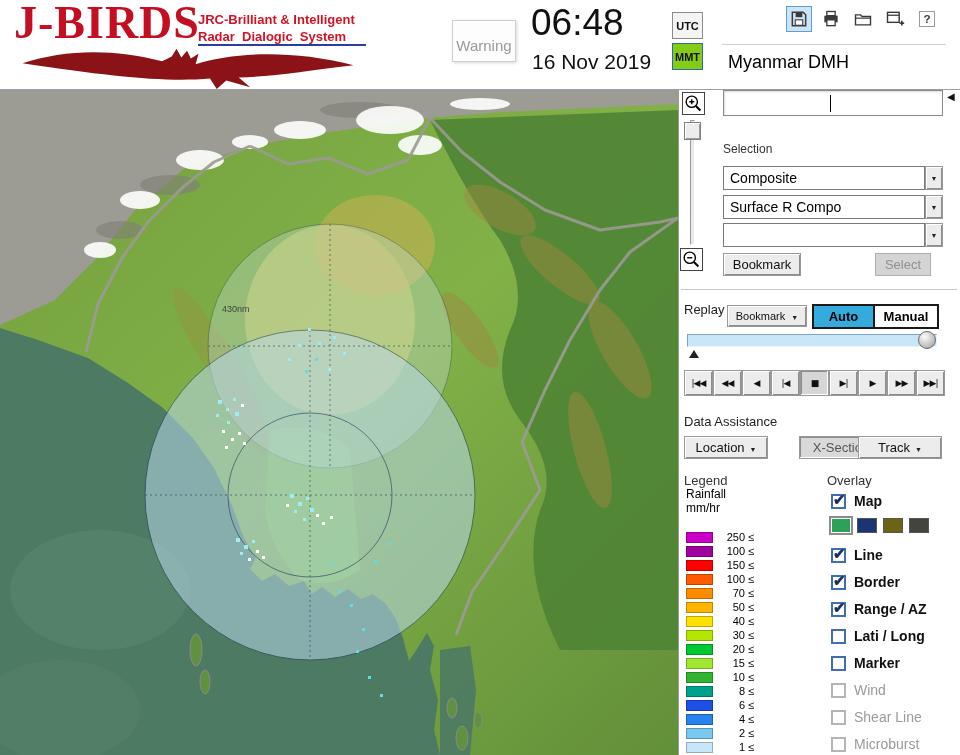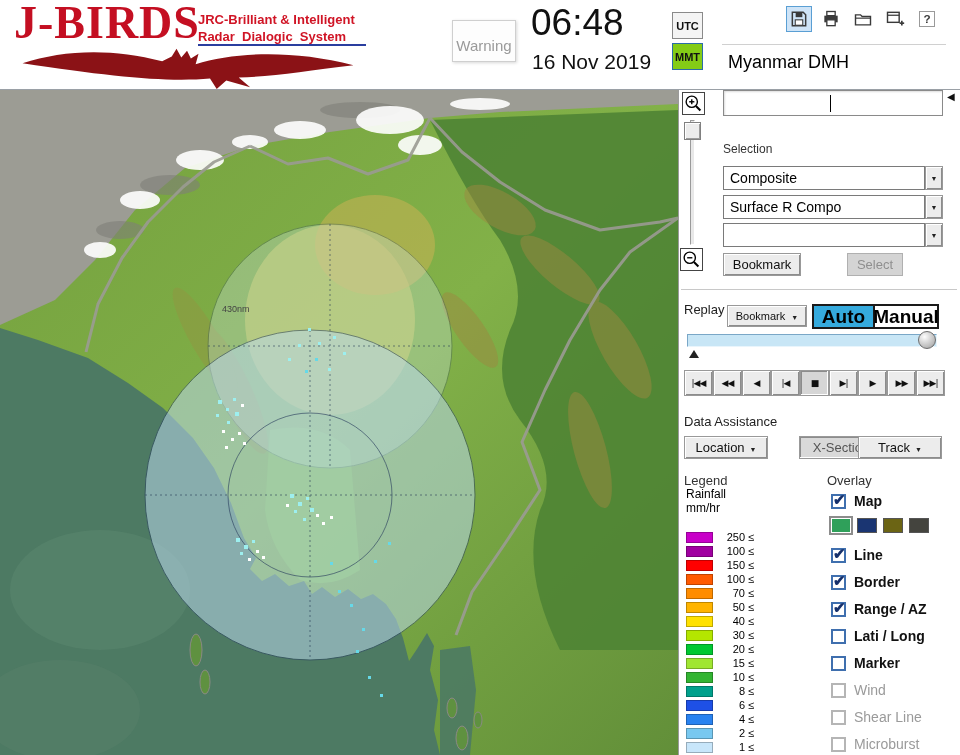--- a/index.html
+++ b/index.html
@@ -51,27 +51,27 @@
 
   .sec-label { position:absolute; font-size:12px; color:#333; }
   .combo { position:absolute; left:44px; width:202px; height:24px; border:1px solid #7a7a7a; background:#fff; font-size:14px; line-height:22px; padding-left:6px; color:#000; cursor:default; }
   .combo-arrow { position:absolute; left:246px; width:18px; height:24px; background:#ececec; border:1px solid #999; box-shadow:inset 1px 1px 0 #fff, inset -1px -1px 0 #8c8c8c; font-size:8px; color:#222; display:flex; align-items:center; justify-content:center; cursor:pointer; padding:0; }
 
   .btn { background:#ececec; border:1px solid #999; box-shadow:inset 1px 1px 0 #fff, inset -1px -1px 0 #8c8c8c; font-size:13px; color:#111; display:flex; align-items:center; justify-content:center; cursor:pointer; font-family:"Liberation Sans",sans-serif; }
   .btn.disabled { background:#d4d4d4; color:#8f8f8f; border-color:#b0b0b0; box-shadow:none; cursor:default; }
   .btn.checked { background:#d9d9d9; box-shadow:inset -1px -1px 0 #fff, inset 1px 1px 0 #8c8c8c; color:#555; }
 
   .prev-btn { position:absolute; left:44px; top:163px; width:78px; height:23px; }
-  .select-btn { position:absolute; left:168px; top:163px; width:56px; height:23px; }
+  .select-btn { position:absolute; left:196px; top:163px; width:56px; height:23px; }
   .separator { position:absolute; left:2px; top:199px; width:276px; height:2px; border-top:1px solid #c8c8c8; border-bottom:1px solid #fff; }
 
   .replay-label { position:absolute; left:5px; top:212px; font-size:13px; color:#222; }
   .bookmark-btn { position:absolute; left:48px; top:215px; width:80px; height:22px; font-size:11px; gap:6px; }
   .arrow-down::after { content:"▼"; font-size:7px; color:#222; }
-  .mode-btn { position:absolute; top:214px; height:25px; background:#fff; border:2px solid #1a1a1a; font-size:19px; font-weight:bold; color:#000; display:flex; align-items:center; justify-content:center; cursor:pointer; }
+  .mode-btn { position:absolute; top:214px; height:25px; background:#fff; border:2px solid #1a1a1a; font-size:13px; font-weight:bold; color:#000; display:flex; align-items:center; justify-content:center; cursor:pointer; }
   .auto-btn { left:133px; width:63px; }
   .manual-btn { left:194px; width:66px; }
   .mode-btn.checked { background:#35aadd; }
 
   .slider-track { position:absolute; left:8px; top:244px; width:250px; height:13px; background:#c8e6f6; border:1px solid #7aa7c7; border-bottom-color:#e9f5fc; border-right-color:#e9f5fc; cursor:pointer; }
   .slider-handle { position:absolute; left:239px; top:241px; width:18px; height:18px; border-radius:50%; background:radial-gradient(circle at 35% 30%, #fdfdfd, #b9b9b9 70%, #8a8a8a); border:1px solid #6d6d6d; cursor:grab; }
   .slider-marker { position:absolute; left:10px; top:260px; width:0; height:0; border-left:5px solid transparent; border-right:5px solid transparent; border-bottom:8px solid #222; }
 
   .pb { position:absolute; top:280px; width:29px; height:26px; background:#ececec; border:1px solid #999; box-shadow:inset 1px 1px 0 #fff, inset -1px -1px 0 #8c8c8c; font-size:9px; letter-spacing:-1px; color:#111; text-align:center; padding:0; cursor:pointer; font-family:"DejaVu Sans",sans-serif; }
   .pb.checked { background:#d6d6d6; box-shadow:inset -1px -1px 0 #fff, inset 1px 1px 0 #8c8c8c; }

